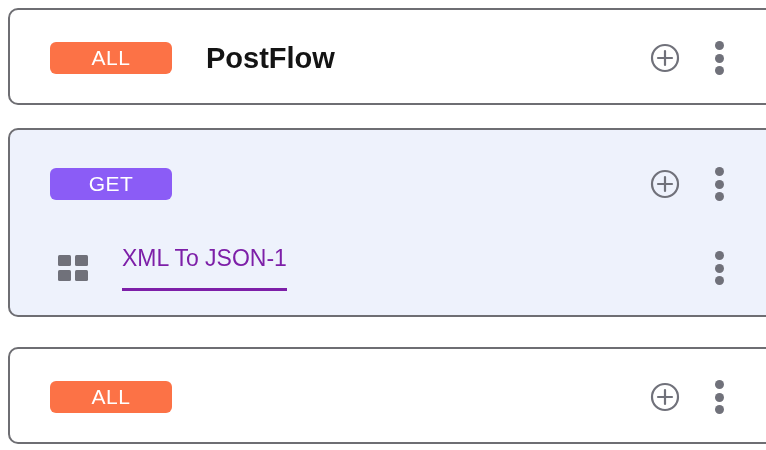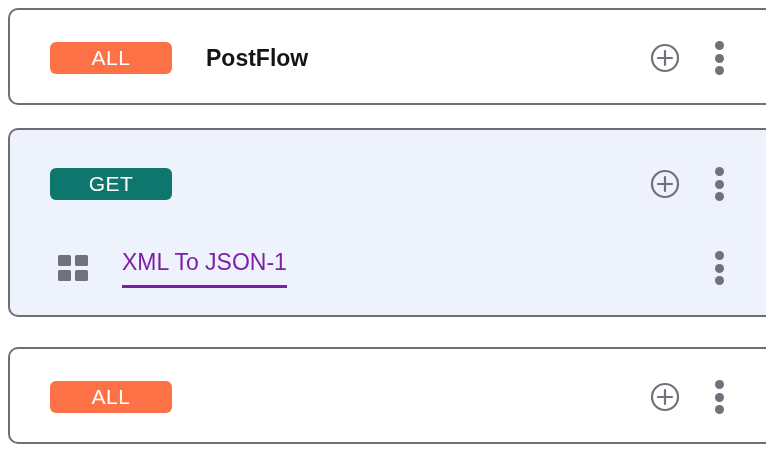--- a/index.html
+++ b/index.html
@@ -65,27 +65,27 @@
     text-align: center;
     border-radius: 6px;
     color: #ffffff;
     font-size: 21px;
     font-weight: 400;
     letter-spacing: 0.5px;
     font-family: "Liberation Sans", sans-serif;
     user-select: none;
   }
   .badge.all { background: #fc7246; }
-  .badge.get { background: #0f766e; }
+  .badge.get { background: #8b5cf6; }
 
   
   .row-title {
     position: absolute;
     left: 196px;
-    font-size: 23px;
+    font-size: 29px;
     font-weight: bold;
     color: #141414;
     white-space: nowrap;
   }
 
   
   .grid-icon {
     position: absolute;
     left: 48px;
     width: 30px;
@@ -102,21 +102,21 @@
     background: #70717a;
     border-radius: 1.5px;
   }
   .policy-link {
     position: absolute;
     left: 112px;
     font-size: 23px;
     color: #7d1fa8;
     text-decoration: none;
     border-bottom: 3px solid #7d1fa8;
-    padding-bottom: 9px;
+    padding-bottom: 16px;
     white-space: nowrap;
     cursor: pointer;
   }
 
   
   .add-icon {
     position: absolute;
     left: 640px;
     width: 30px;
     height: 30px;

